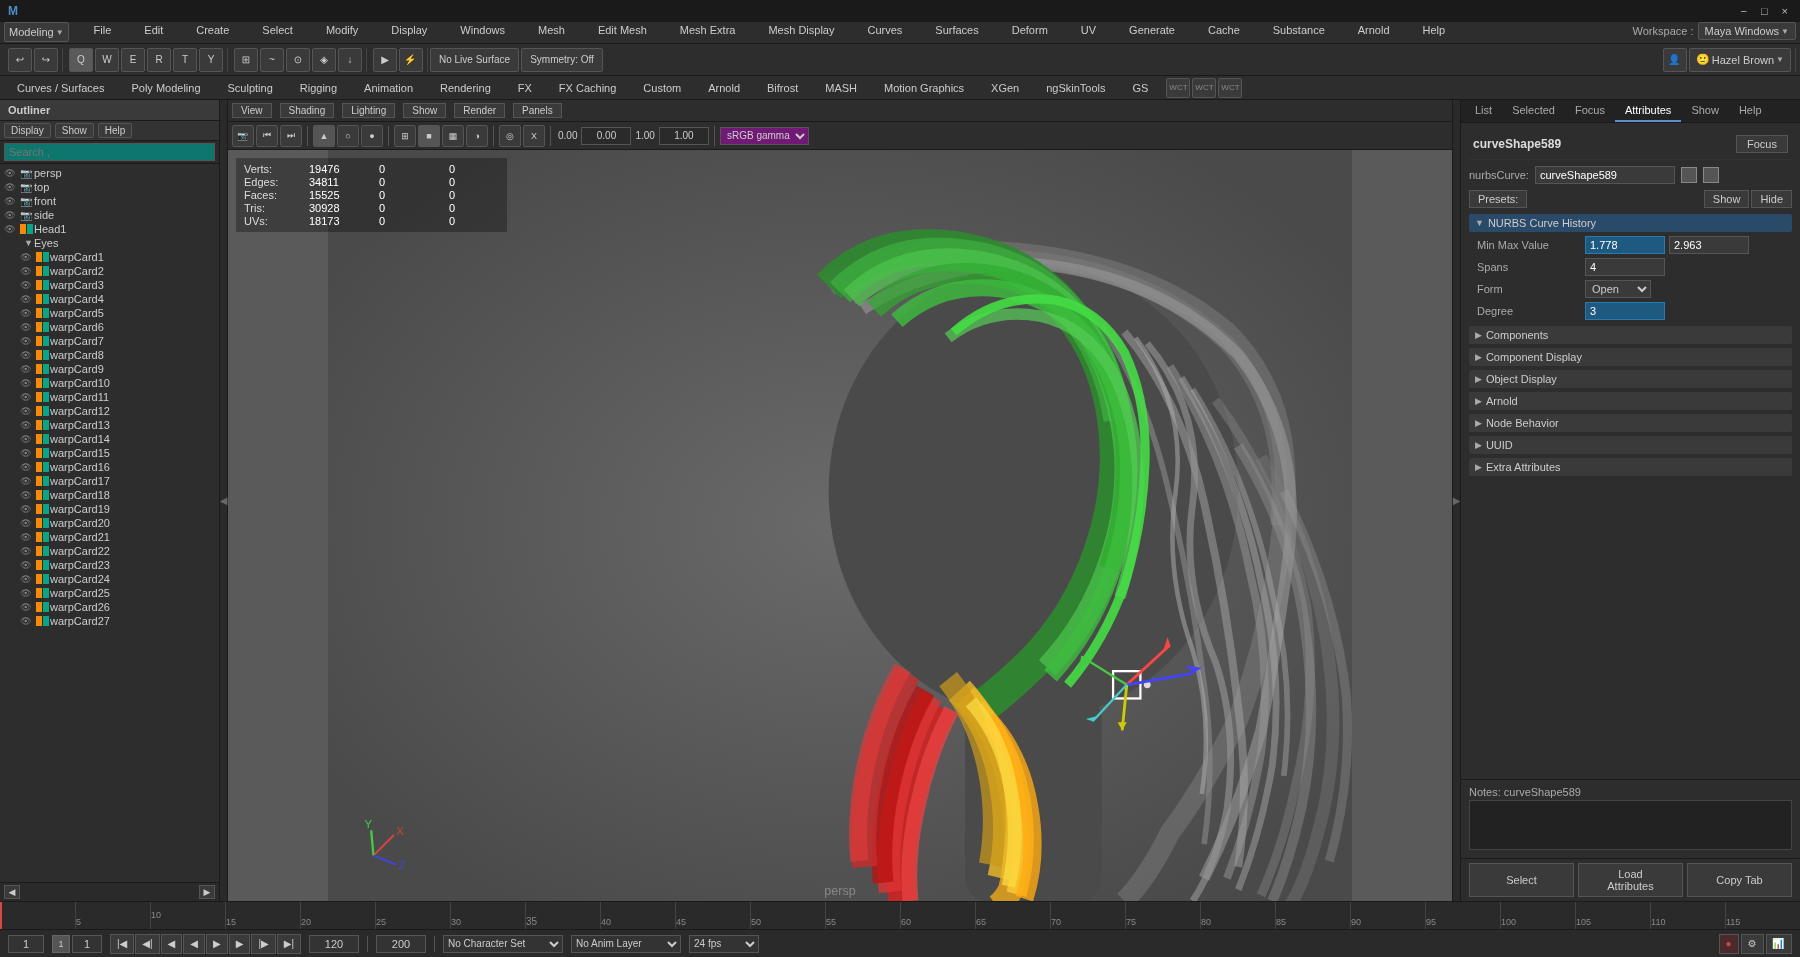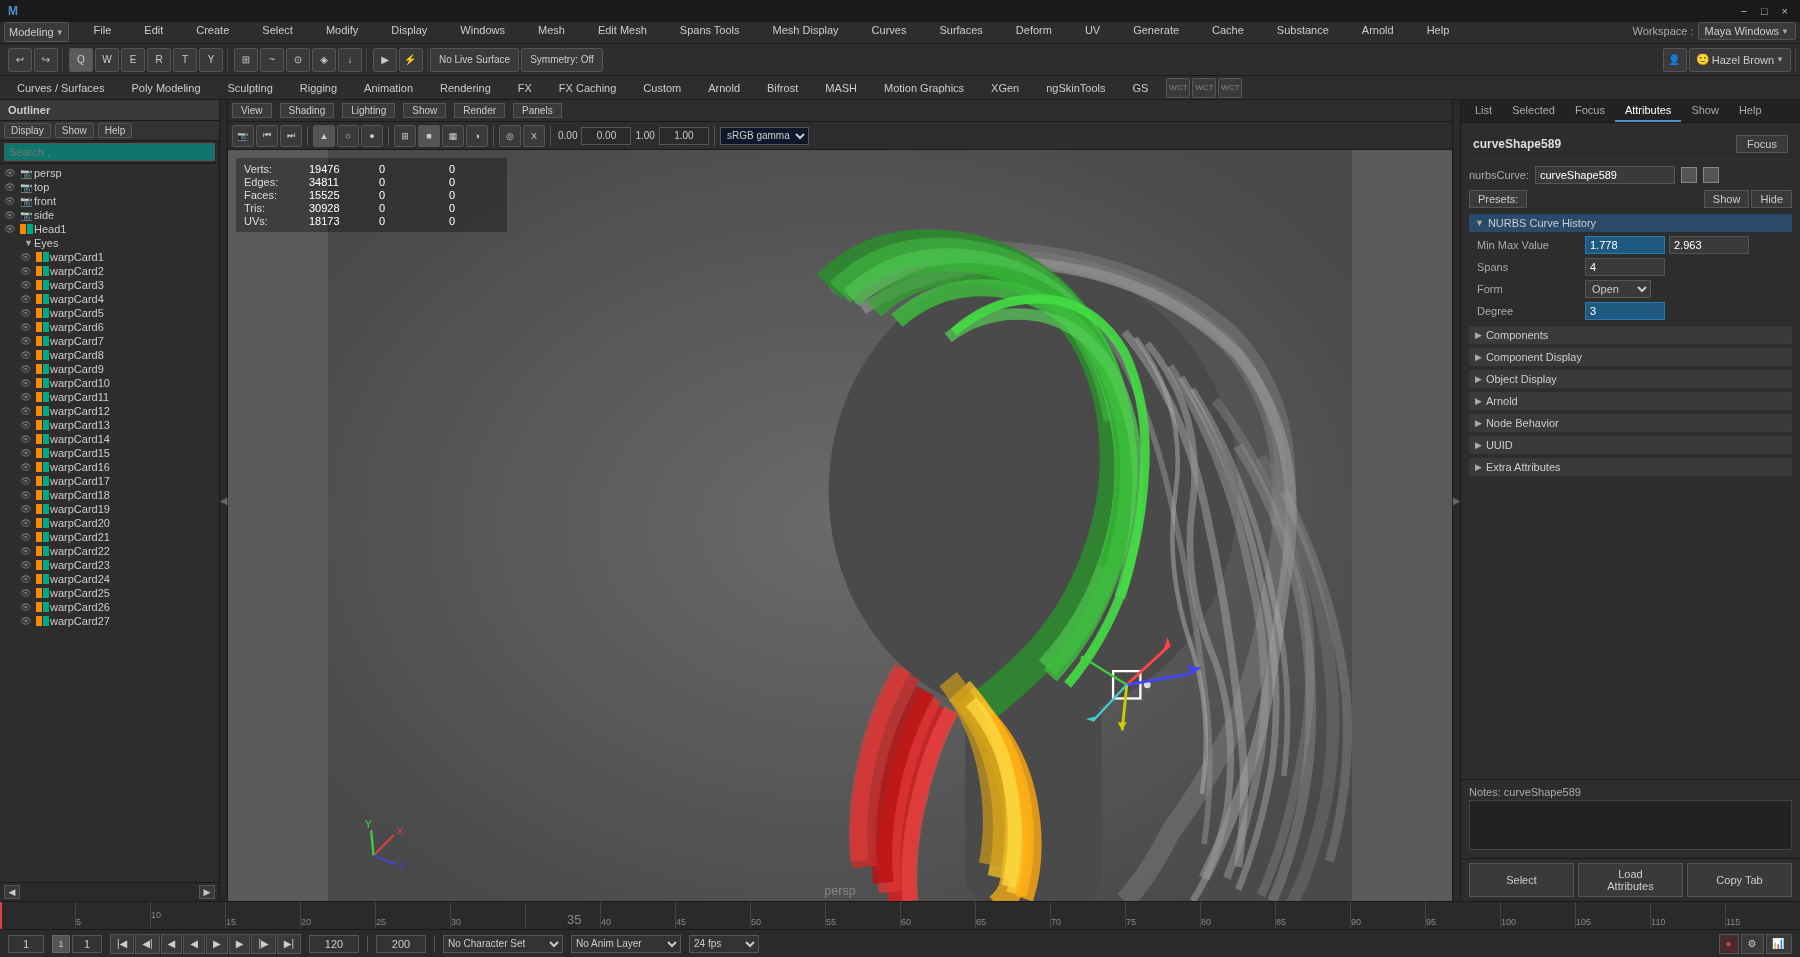--- a/index.html
+++ b/index.html
@@ -36,21 +36,21 @@
     .tree-item .eye-icon { color: #888; font-size: 9px; }
 
     
     #viewport { flex: 1; background: #5a5a5a; position: relative; overflow: hidden; }
     #viewport-header { background: #2d2d2d; height: 22px; display: flex; align-items: center; padding: 0 4px; gap: 8px; border-bottom: 1px solid #1a1a1a; }
     #viewport-header .vh-btn { padding: 1px 8px; background: #3a3a3a; border: 1px solid #555; cursor: pointer; color: #ccc; font-size: 10px; }
     #viewport-toolbar { background: #2d2d2d; height: 28px; display: flex; align-items: center; padding: 0 4px; gap: 2px; border-bottom: 1px solid #1a1a1a; }
     #viewport-toolbar .vt-btn { width: 22px; height: 22px; background: #3a3a3a; border: 1px solid #555; cursor: pointer; display: flex; align-items: center; justify-content: center; color: #ccc; font-size: 9px; border-radius: 2px; }
     #viewport-toolbar .vt-input { width: 50px; height: 18px; background: #2a2a2a; border: 1px solid #555; color: #ccc; font-size: 10px; padding: 0 3px; text-align: center; }
     #viewport-toolbar .vt-label { color: #ccc; font-size: 10px; padding: 0 2px; }
-    #viewport-toolbar .vt-select { height: 18px; background: #0f172a; border: 1px solid #555; color: #ccc; font-size: 10px; padding: 0 2px; }
+    #viewport-toolbar .vt-select { height: 18px; background: #701a75; border: 1px solid #555; color: #ccc; font-size: 10px; padding: 0 2px; }
     #viewport-toolbar .separator { width: 1px; background: #555; height: 20px; margin: 0 3px; }
 
     
     #mesh-stats { position: absolute; top: 8px; left: 8px; color: #fff; font-size: 11px; background: rgba(0,0,0,0.3); padding: 4px 8px; }
     .stat-row { display: flex; gap: 20px; margin: 1px 0; }
     .stat-label { width: 45px; color: #ddd; }
     .stat-val { width: 50px; color: #fff; }
 
     
     #canvas-area { position: absolute; top: 0; left: 0; right: 0; bottom: 0; }
@@ -131,21 +131,21 @@
   </div>
   <div class="menu-item">File</div>
   <div class="menu-item">Edit</div>
   <div class="menu-item">Create</div>
   <div class="menu-item">Select</div>
   <div class="menu-item">Modify</div>
   <div class="menu-item">Display</div>
   <div class="menu-item">Windows</div>
   <div class="menu-item">Mesh</div>
   <div class="menu-item">Edit Mesh</div>
-  <div class="menu-item">Spans Tools</div>
+  <div class="menu-item">Mesh Extra</div>
   <div class="menu-item">Mesh Display</div>
   <div class="menu-item">Curves</div>
   <div class="menu-item">Surfaces</div>
   <div class="menu-item">Deform</div>
   <div class="menu-item">UV</div>
   <div class="menu-item">Generate</div>
   <div class="menu-item">Cache</div>
   <div class="menu-item">Substance</div>
   <div class="menu-item">Arnold</div>
   <div class="menu-item">Help</div>
@@ -824,21 +824,21 @@
             </div>
           <div class="tl-tick" style="left:16.67%; position:absolute; border-left:1px solid #444; height:100%; display:flex; align-items:flex-end; padding-bottom:2px; font-size:9px; color:#888;">
               <span>20</span>
             </div>
           <div class="tl-tick" style="left:20.83%; position:absolute; border-left:1px solid #444; height:100%; display:flex; align-items:flex-end; padding-bottom:2px; font-size:9px; color:#888;">
               <span>25</span>
             </div>
           <div class="tl-tick" style="left:25%; position:absolute; border-left:1px solid #444; height:100%; display:flex; align-items:flex-end; padding-bottom:2px; font-size:9px; color:#888;">
               <span>30</span>
             </div>
-          <div class="tl-tick" style="left:29.17%; position:absolute; border-left:1px solid #444; height:100%; display:flex; padding-bottom:2px; font-size:13px; color:#888;padding-left:41px;">
+          <div class="tl-tick" style="left:29.17%; position:absolute; border-left:1px solid #444; height:100%; display:flex; padding-bottom:2px; font-size:10px; color:#888;">
               <span>35</span>
             </div>
           <div class="tl-tick" style="left:33.33%; position:absolute; border-left:1px solid #444; height:100%; display:flex; align-items:flex-end; padding-bottom:2px; font-size:9px; color:#888;">
               <span>40</span>
             </div>
           <div class="tl-tick" style="left:37.5%; position:absolute; border-left:1px solid #444; height:100%; display:flex; align-items:flex-end; padding-bottom:2px; font-size:9px; color:#888;">
               <span>45</span>
             </div>
           <div class="tl-tick" style="left:41.67%; position:absolute; border-left:1px solid #444; height:100%; display:flex; align-items:flex-end; padding-bottom:2px; font-size:9px; color:#888;">
               <span>50</span>

